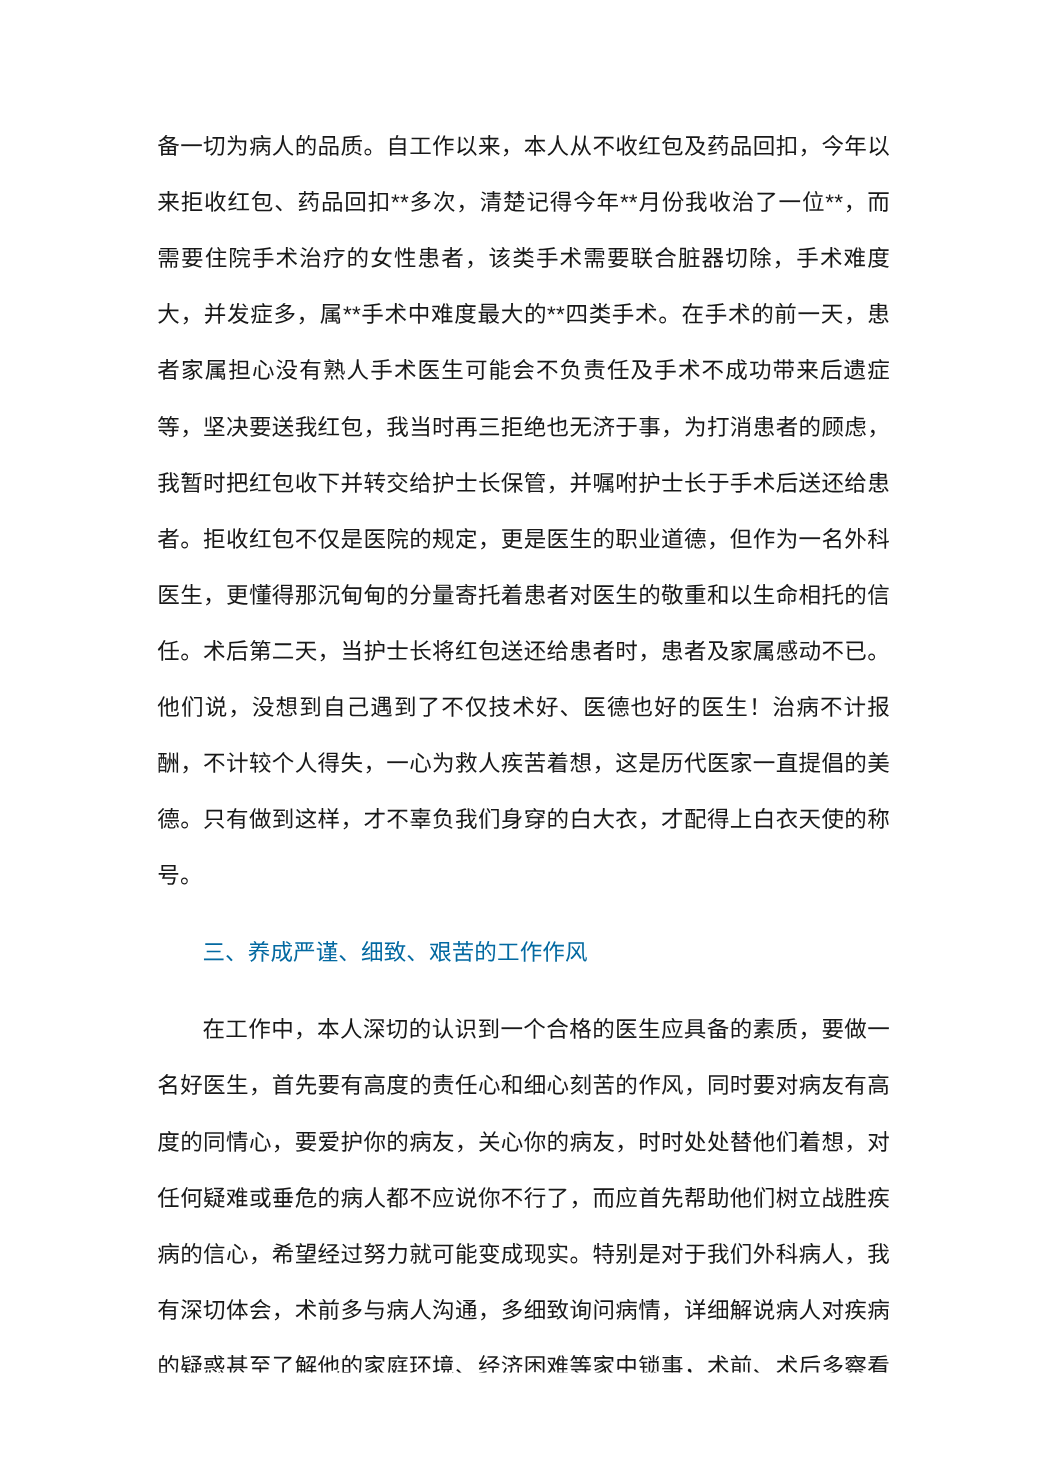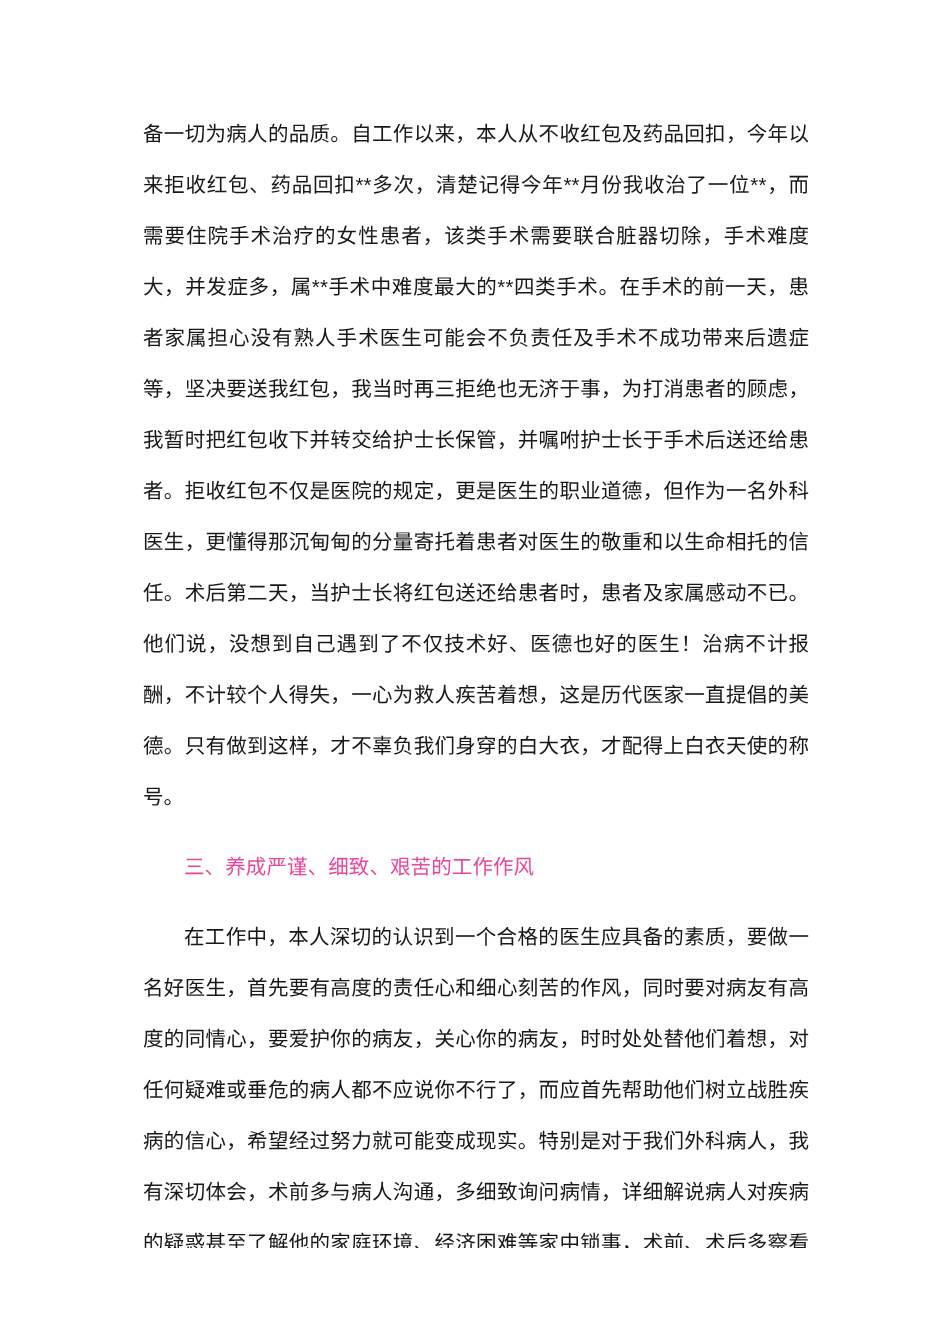--- a/index.html
+++ b/index.html
@@ -49,21 +49,21 @@
     text-indent: 2em;
   }
 
   
   .heading {
     margin: 0;
     font-family: "Liberation Sans", "DejaVu Sans", sans-serif;
     font-size: 20.5px;
     font-weight: normal;
     line-height: 51px;
-    color: #ec4899;
+    color: #0369a1;
     text-indent: 2em;
     text-align: left;
     letter-spacing: 0.1px;
   }
 
   
   .gap-before-heading { height: 19px; }
   .gap-after-heading  { height: 19px; }
 </style>
 </head>

